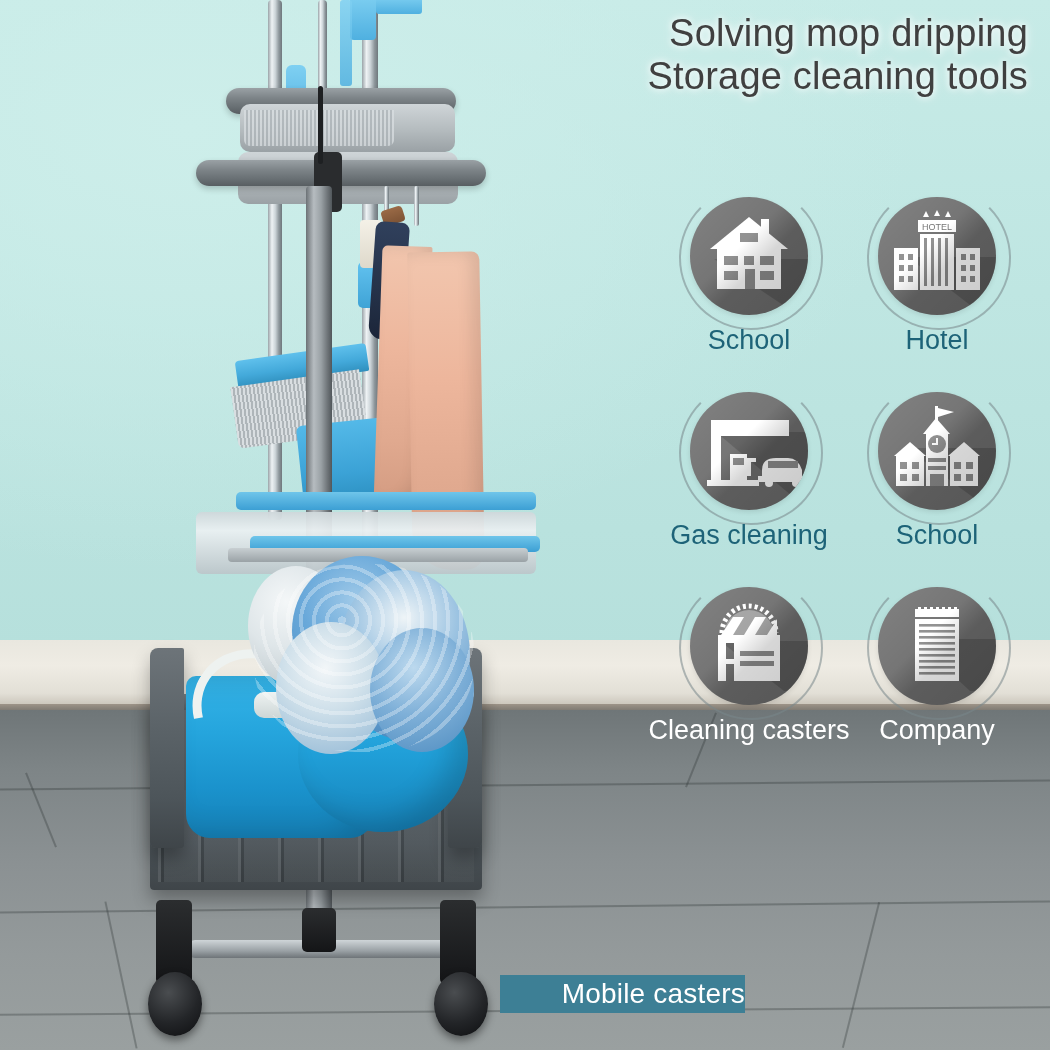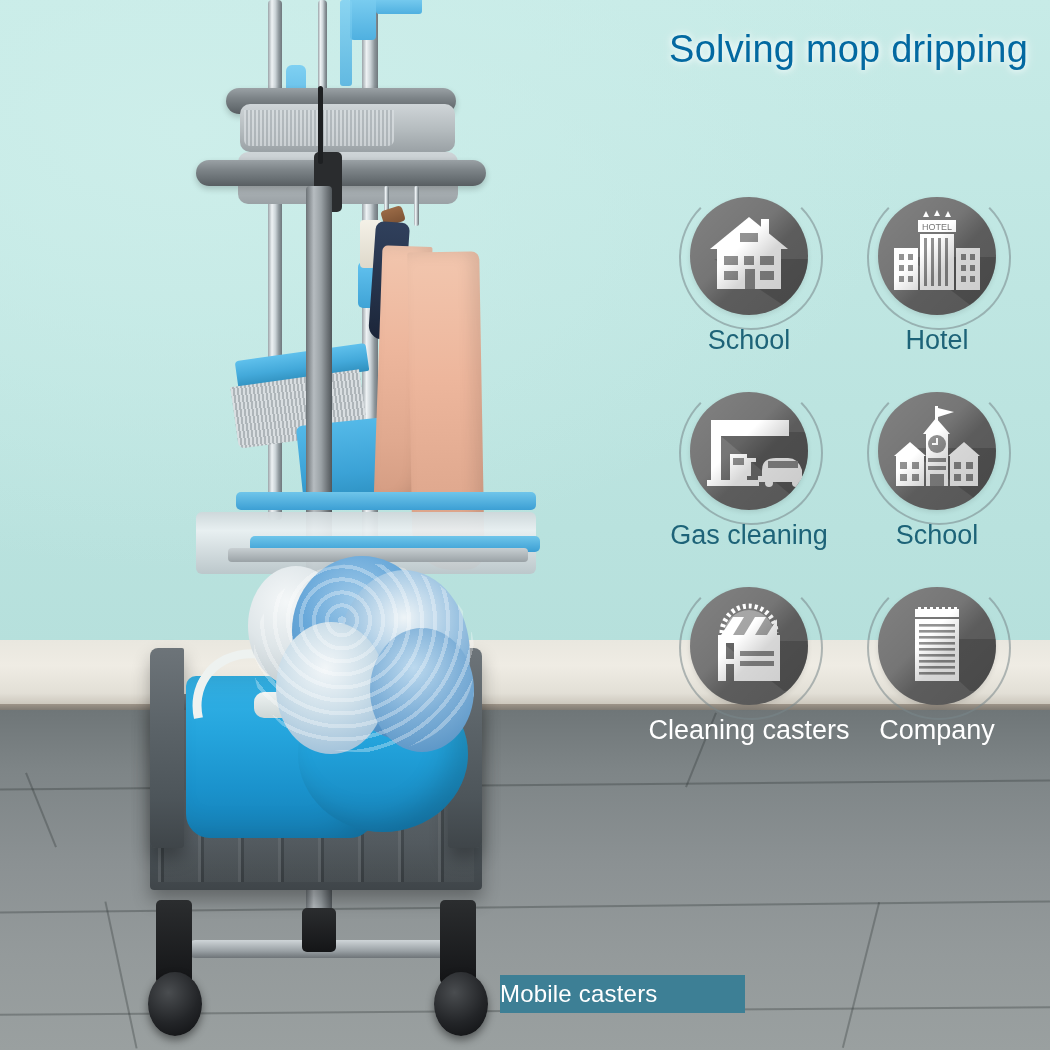--- a/index.html
+++ b/index.html
@@ -164,22 +164,22 @@
     background:radial-gradient(circle at 38% 32%, #4a4d50 0%, #232528 55%, #0d0e10 100%);
     box-shadow:0 4px 8px rgba(0,0,0,.45);
   }
   .axle{
     position:absolute;height:18px;border-radius:9px;
     background:linear-gradient(180deg,#cfd5d8,#9aa1a5 60%,#6e7478);
   }
 
   
   .headline{
-    position:absolute;right:22px;top:28px;width:470px;text-align:right;
-    color:#0369a1;font-size:38px;line-height:1.13;font-weight:400;
+    position:absolute;right:22px;top:12px;width:470px;text-align:right;
+    color:#404040;font-size:38px;line-height:1.13;font-weight:400;
     letter-spacing:.2px;
     text-shadow:0 0 6px rgba(255,255,255,.95),0 0 12px rgba(255,255,255,.75);
   }
   .headline div{white-space:nowrap;}
 
   .iconwrap{position:absolute;}
   .circle{
     position:absolute;left:0;top:0;width:118px;height:118px;border-radius:50%;
     background:#6e6e6e;overflow:hidden;
     box-shadow:0 2px 5px rgba(0,0,0,.10);
@@ -198,21 +198,21 @@
     position:absolute;width:240px;text-align:center;left:-61px;top:128px;
     font-size:27px;color:#1d6378;white-space:nowrap;
   }
   .ic-label.onfloor{color:#ffffff;}
 
   .caster-banner{
     position:absolute;left:500px;top:975px;width:245px;height:38px;
     background:#3d7f95;
   }
   .caster-banner span{
-    display:block;color:#fff;font-size:24px;line-height:38px;text-align:left;
+    display:block;color:#fff;font-size:28px;line-height:38px;text-align:right;
     letter-spacing:.2px;
   }
 </style>
 </head>
 <body>
 
 <div id="stage">
 
   <div class="wall"></div>
   <div class="baseboard"></div>
@@ -299,20 +299,21 @@
     <div class="caster-leg" style="left:156px;top:900px;width:36px;height:84px;"></div>
     <div class="caster-leg" style="left:440px;top:900px;width:36px;height:84px;"></div>
     <div class="caster-leg" style="left:302px;top:908px;width:34px;height:44px;"></div>
     <div class="caster-wheel" style="left:148px;top:972px;width:54px;height:64px;"></div>
     <div class="caster-wheel" style="left:434px;top:972px;width:54px;height:64px;"></div>
 
   </div>
 
   <div class="headline">
     <div>Solving mop dripping</div>
+    <div>Storage cleaning tools</div>
   </div>
 
   <div class="iconwrap" style="left:690px;top:197px;">
     <div class="circle">
       <svg viewBox="0 0 118 118" aria-hidden="true">
         <polygon points="24,62 96,110 118,110 118,62" fill="rgba(0,0,0,.16)"></polygon>
         <rect x="71" y="22" width="8" height="20" fill="#fff"></rect>
         <polygon points="59,20 98,52 20,52" fill="#fff"></polygon>
         <rect x="27" y="52" width="64" height="40" fill="#fff"></rect>
         <rect x="50" y="36" width="18" height="9" fill="#8c8c8c"></rect>

